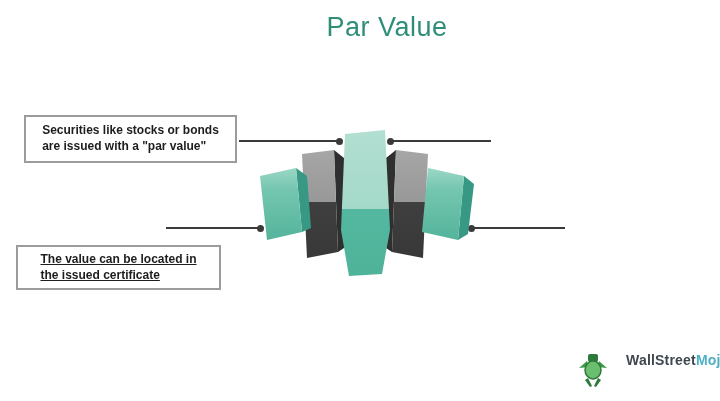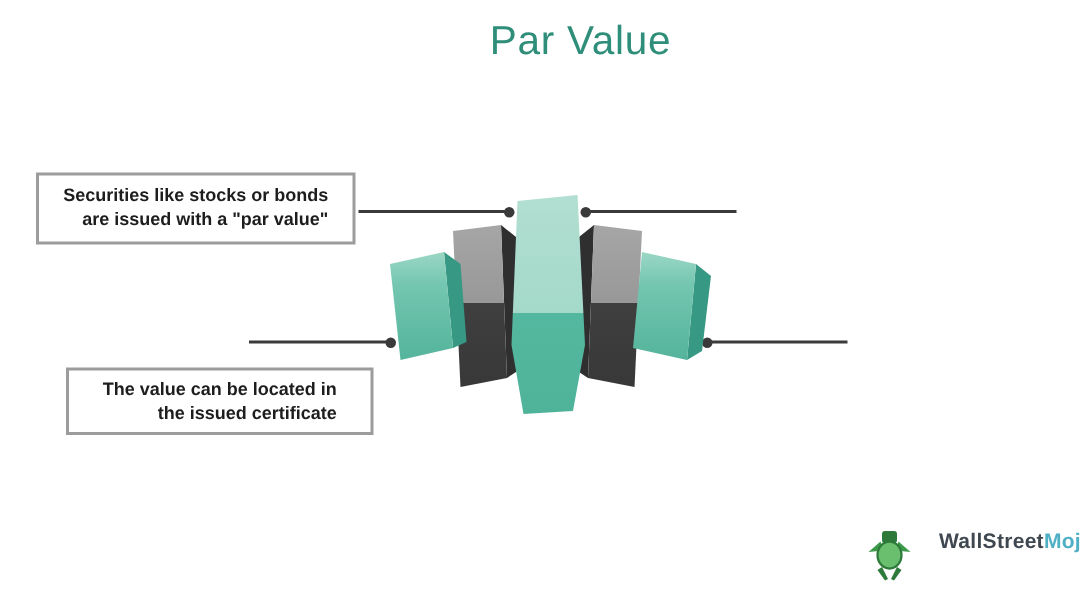--- a/index.html
+++ b/index.html
@@ -6,27 +6,27 @@
   #canvas {
     position:relative; width:720px; height:401px; background:#ffffff;
     font-family:"Liberation Sans", sans-serif; overflow:hidden;
   }
   .title {
     position:absolute; left:0; top:12px; width:720px; text-align:center;
     font-size:27px; font-weight:normal; color:#2f8e79; letter-spacing:0.5px;margin-left:27px;
   }
   .callout {
     position:absolute; background:#ffffff; border:2px solid #9c9c9c;
-    display:flex; align-items:center; justify-content:center; text-align:right;
+    display:flex; align-items:center; justify-content:center; text-align:left;
     font-weight:bold; font-size:12px; line-height:1.3; color:#1d1d1d;
     white-space:pre-line; padding:0 2px; box-sizing:content-box;
   }
   #c-tl { left:24px;  top:115px; width:205px; height:44px; }
   #c-tr { left:493px; top:115px; width:205px; height:66px; }
-  #c-bl { left:44px;  top:245px; width:197px; height:41px; }
+  #c-bl { left:16px;  top:245px; width:197px; height:41px;text-decoration:underline; }
   #c-br { left:500px; top:243px; width:189px; height:28px; }
   .conn { position:absolute; height:2px; background:#3a3a3a; }
   .conn .dot {
     position:absolute; top:-2.5px; width:7px; height:7px;
     border-radius:50%; background:#3a3a3a;
   }
   .dot-right { right:-6px; }
   .dot-left  { left:-6px; }
   #conn-tl { left:239px; top:140px; width:98px; }
   #conn-tr { left:393px; top:140px; width:98px; }

